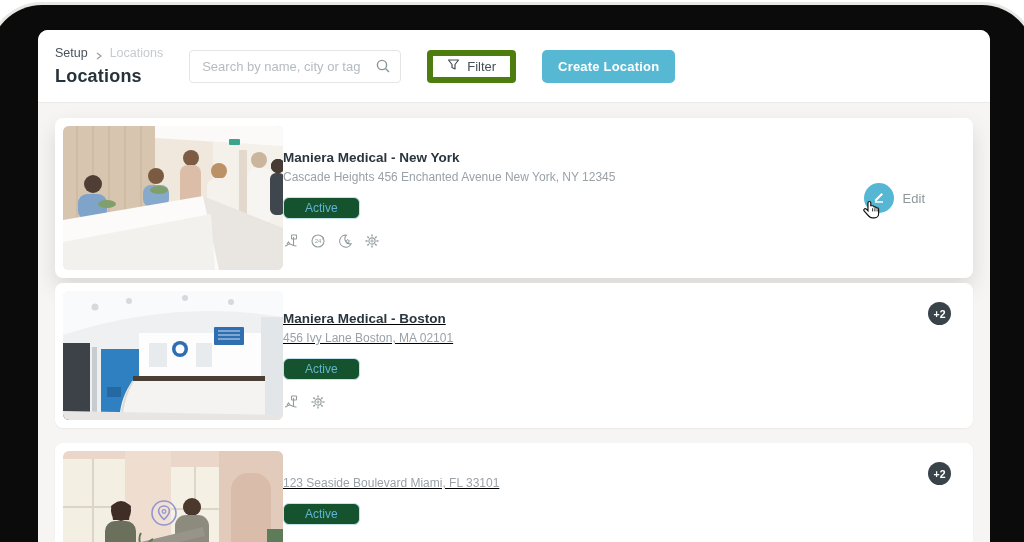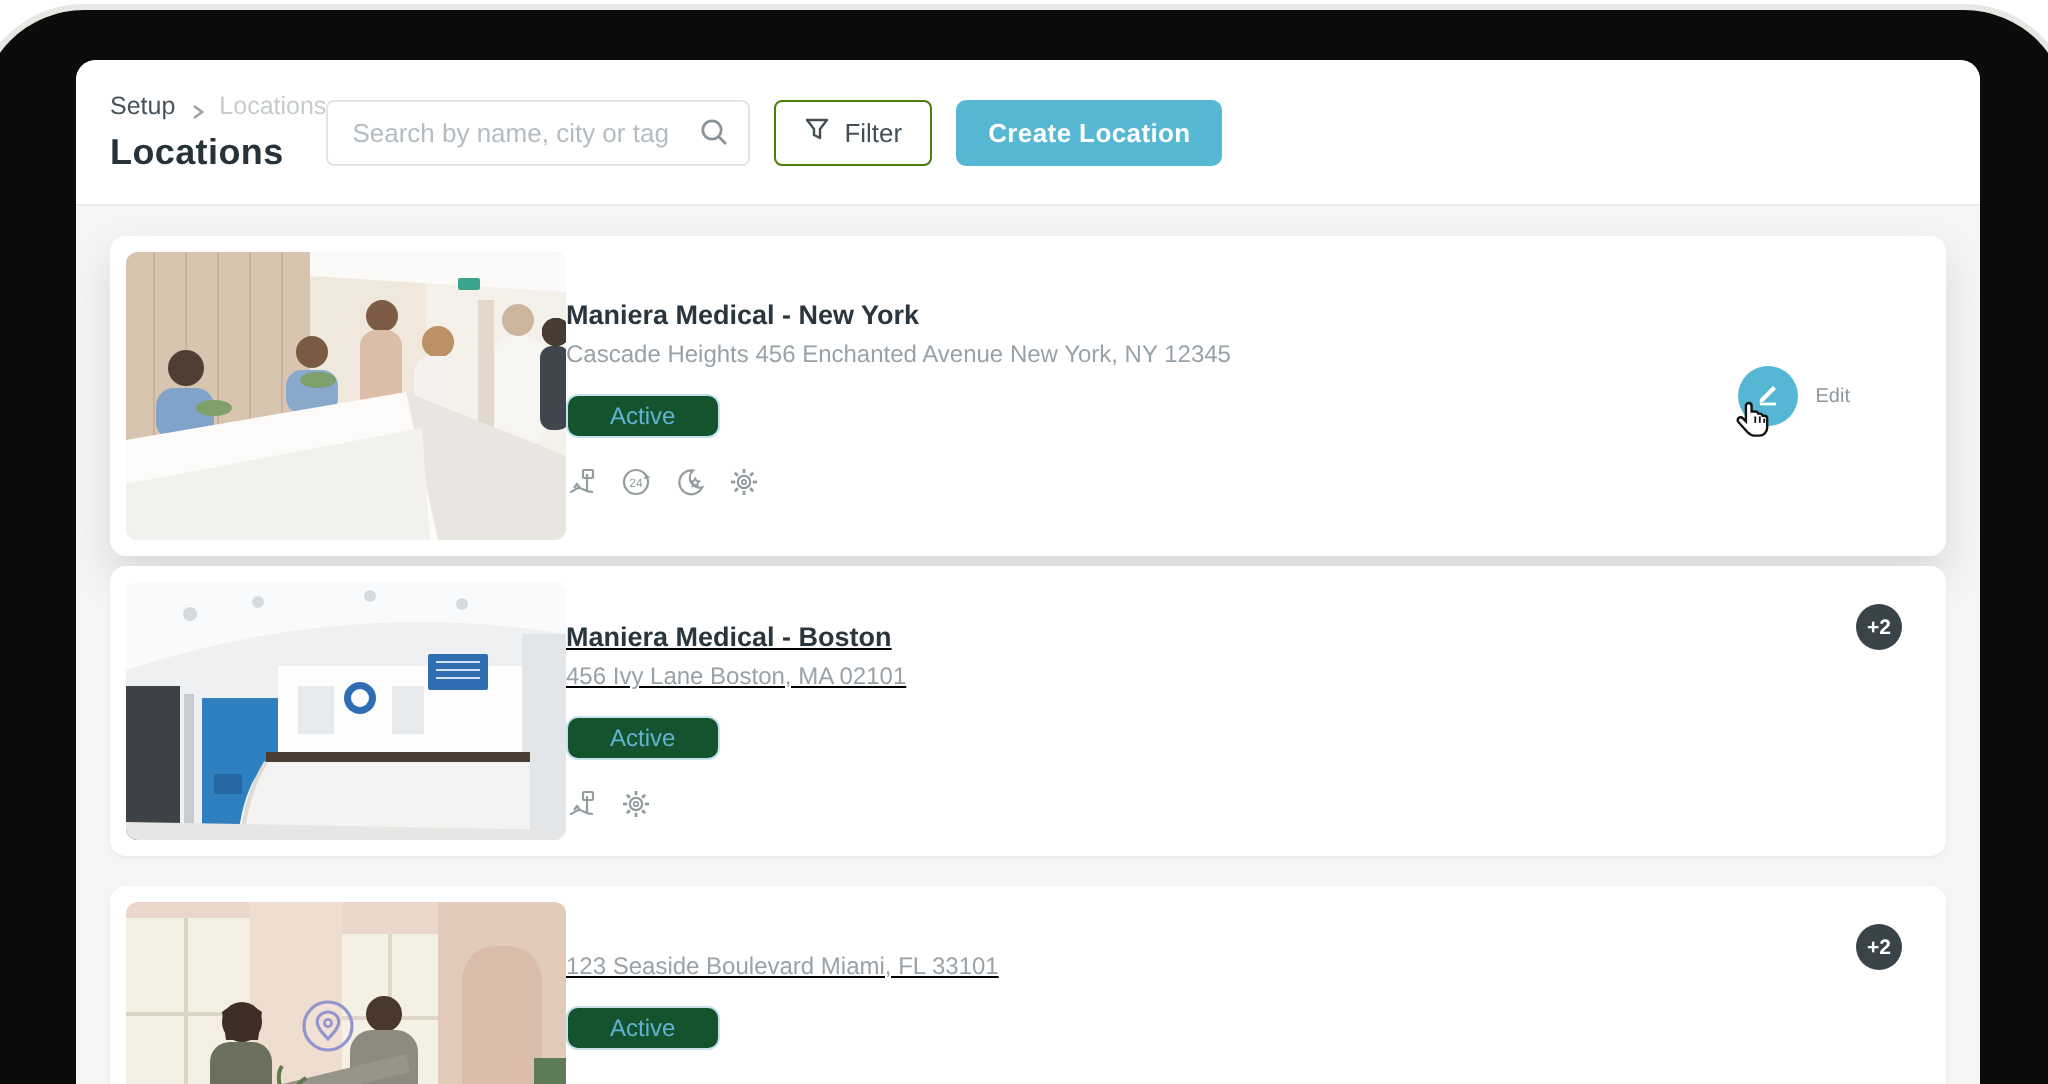--- a/index.html
+++ b/index.html
@@ -23,31 +23,31 @@
   .header {
     height:73px; background:#fff; border-bottom:1px solid #eceae8;
     display:flex; align-items:center; 
     padding:0 14px 0 17px;
   }
   .breadcrumb { display:flex; align-items:center; gap:7px; font-size:12.5px; color:#47525a; margin-bottom:6px; }
   .crumb-current { color:#c6cbce; }
   .crumb-chev { width:8px; height:8px; display:inline-block; }
   .page-title { font-size:18px; font-weight:bold; color:#27333a; letter-spacing:.2px; }
 
-  .header-right { display:flex; align-items:center; gap:12px; }
+  .header-right { display:flex; align-items:center; gap:26px;margin-left:26px; }
   .search-wrap { position:relative; }
   .search-input {
     width:212px; height:33px; border:1px solid #e4e4e4; border-radius:4px;
     padding:0 32px 0 12px; font-size:13px; color:#434e55; outline:none;
     font-family:"Liberation Sans", sans-serif;
   }
   .search-input::placeholder { color:#b5bcc1; }
   .search-icon { position:absolute; right:10px; top:8px; }
   .btn-filter {
-    height:33px; padding:0 14px; background:#fff; border:1px solid #4d7c0f; border-radius:4px;
+    height:33px; padding:0 14px; background:#fff; border:6px solid #4d7c0f; border-radius:4px;
     display:flex; align-items:center; gap:7px; font-size:13px; color:#434e55; cursor:pointer;
     font-family:"Liberation Sans", sans-serif;
   }
   .btn-create {
     height:33px; padding:0 16px; background:#56b8d3; border:none; border-radius:5px;
     color:#fff; font-size:13px; font-weight:bold; letter-spacing:.2px; cursor:pointer;
     font-family:"Liberation Sans", sans-serif;
   }
 
   
@@ -75,21 +75,21 @@
     font-size:12px; color:#61b3d1;
   }
   .feature-icons { display:flex; gap:11px; margin-top:14px; align-items:center; }
   .feature-icons svg { display:block; }
 
   .edit-area { margin-left:auto; align-self:center; margin-right:40px; display:flex; align-items:center; gap:9px; position:relative; }
   .edit-circle {
     width:30px; height:30px; border-radius:50%; background:#55b7d3; border:none;
     display:flex; align-items:center; justify-content:center; cursor:pointer;
   }
-  .edit-label { font-size:10px; color:#8e979c; }
+  .edit-label { font-size:13px; color:#8e979c; }
   .cursor-pointer { position:absolute; left:-1px; top:17px; pointer-events:none; }
 
   .count-badge {
     position:absolute; top:19px; right:22px; width:23px; height:23px; border-radius:50%;
     background:#39434a; color:#fff; font-size:10.5px; font-weight:bold;
     display:flex; align-items:center; justify-content:center; cursor:pointer;
   }
 </style>
 </head>
 <body>

